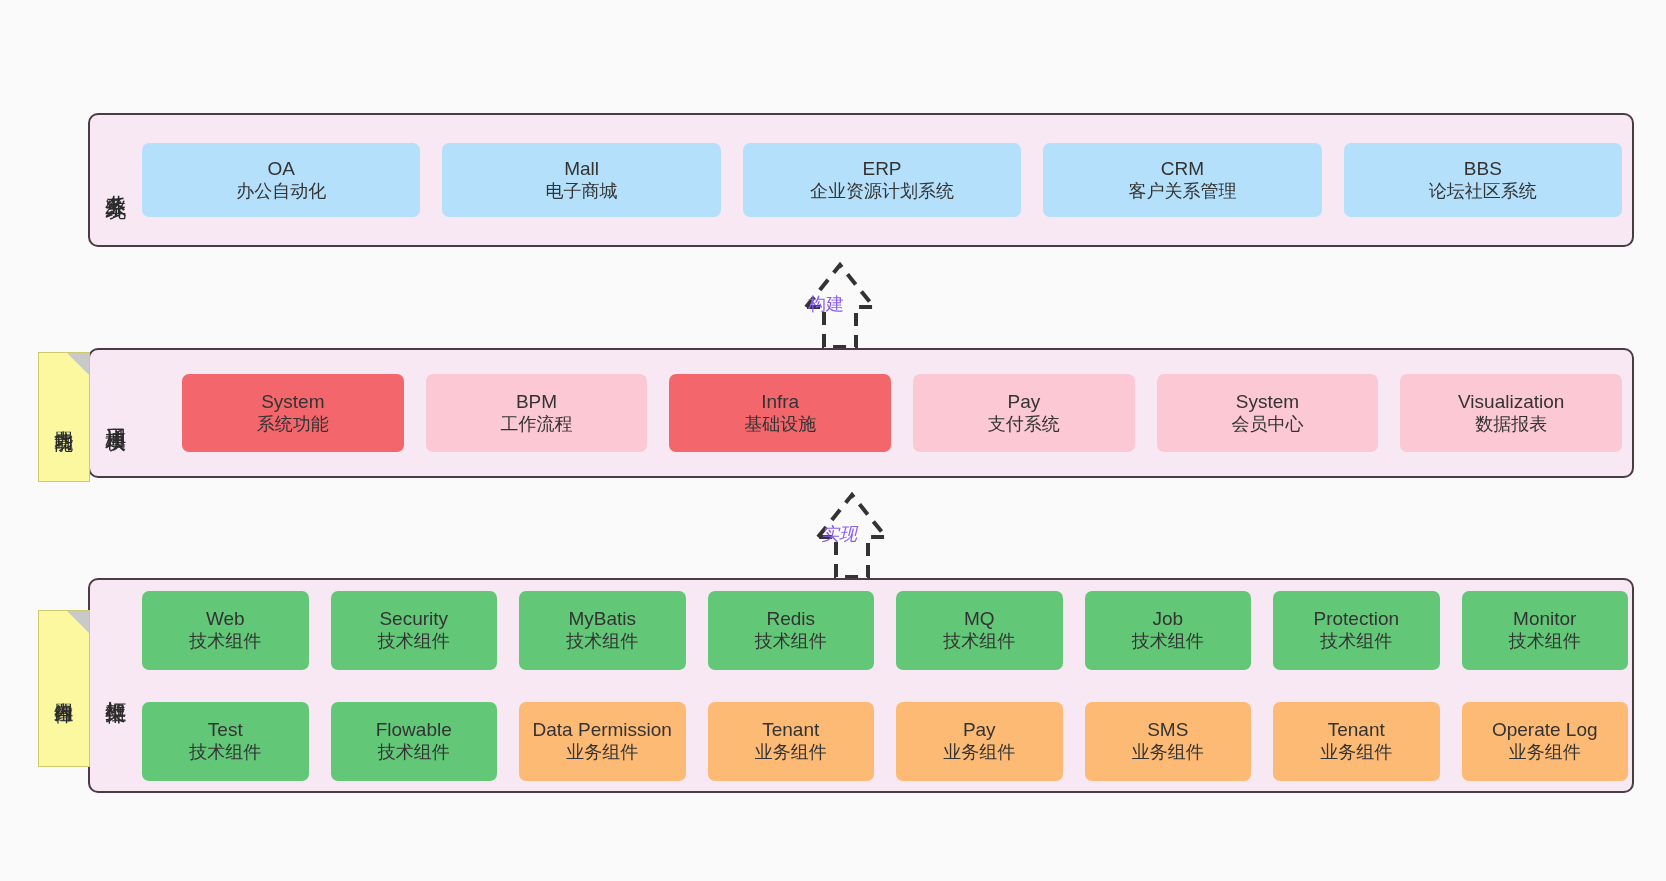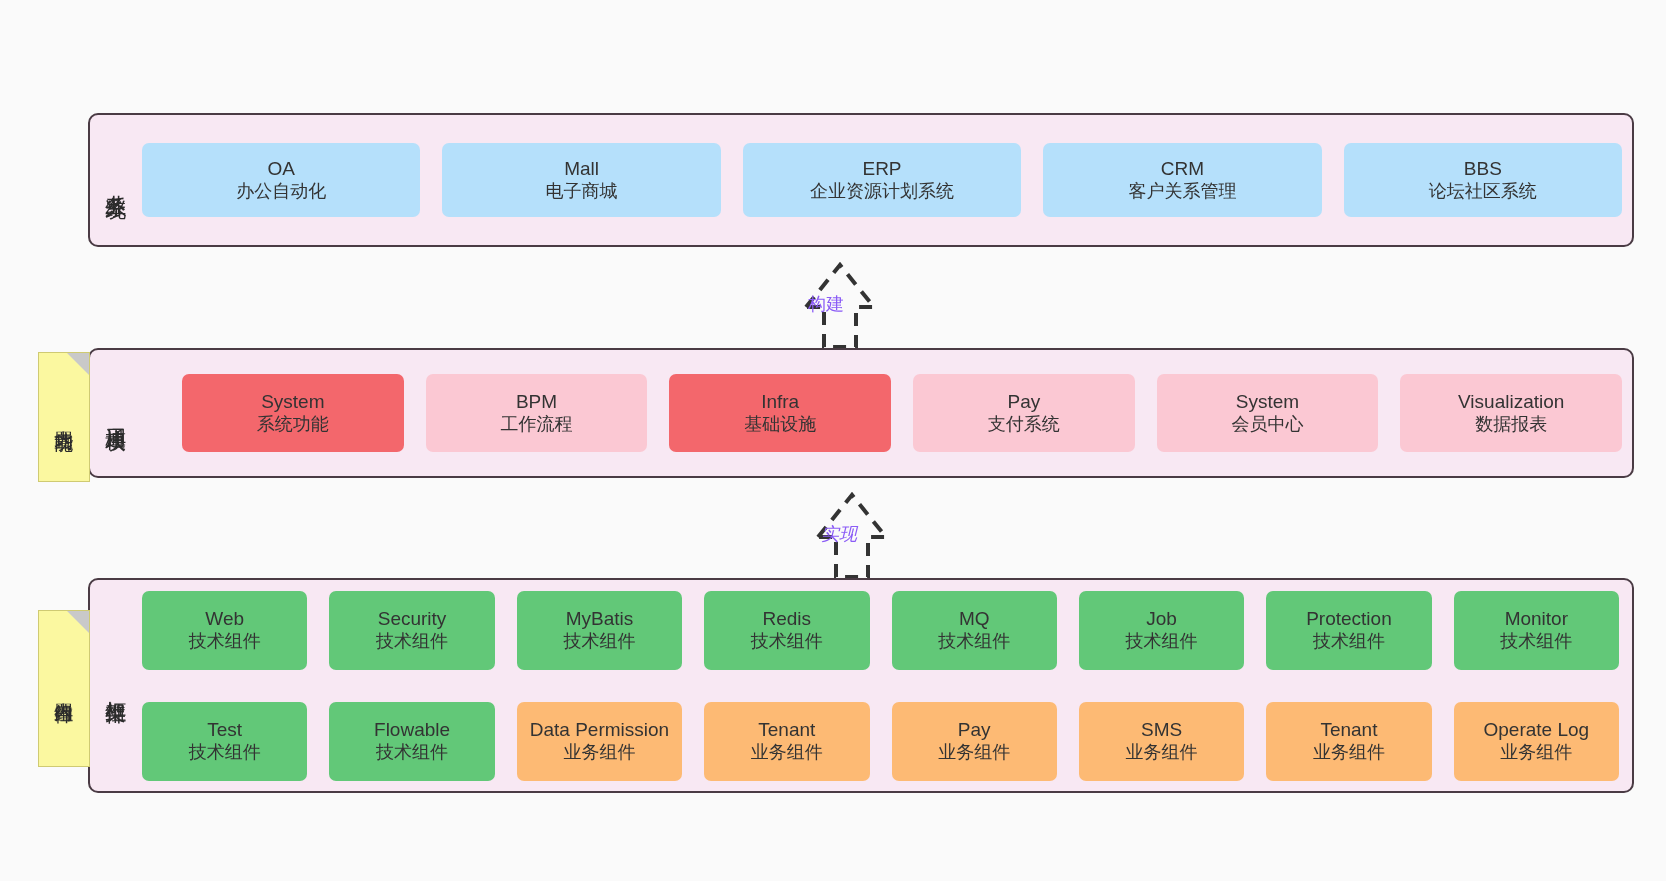--- a/index.html
+++ b/index.html
@@ -84,21 +84,21 @@
 
   
   #layer-business { left: 88px; top: 113px; width: 1546px; height: 134px; }
   #layer-business .row { height: 74px; }
 
   #layer-common { left: 88px; top: 348px; width: 1546px; height: 130px; gap: 40px; }
   #layer-common .row { height: 78px; }
 
   #layer-framework { left: 88px; top: 578px; width: 1546px; height: 215px; }
   #layer-framework .row { height: 79px; }
-  #layer-framework .layer-body { gap: 32px; padding-right: 13px; }
+  #layer-framework .layer-body { gap: 32px; padding-right: 4px; }
 
   
   .note {
     position: absolute;
     width: 52px;
     background: #fbf8a0;
     border: 1px solid #cfca72;
     box-sizing: border-box;
     display: flex;
     align-items: center;

